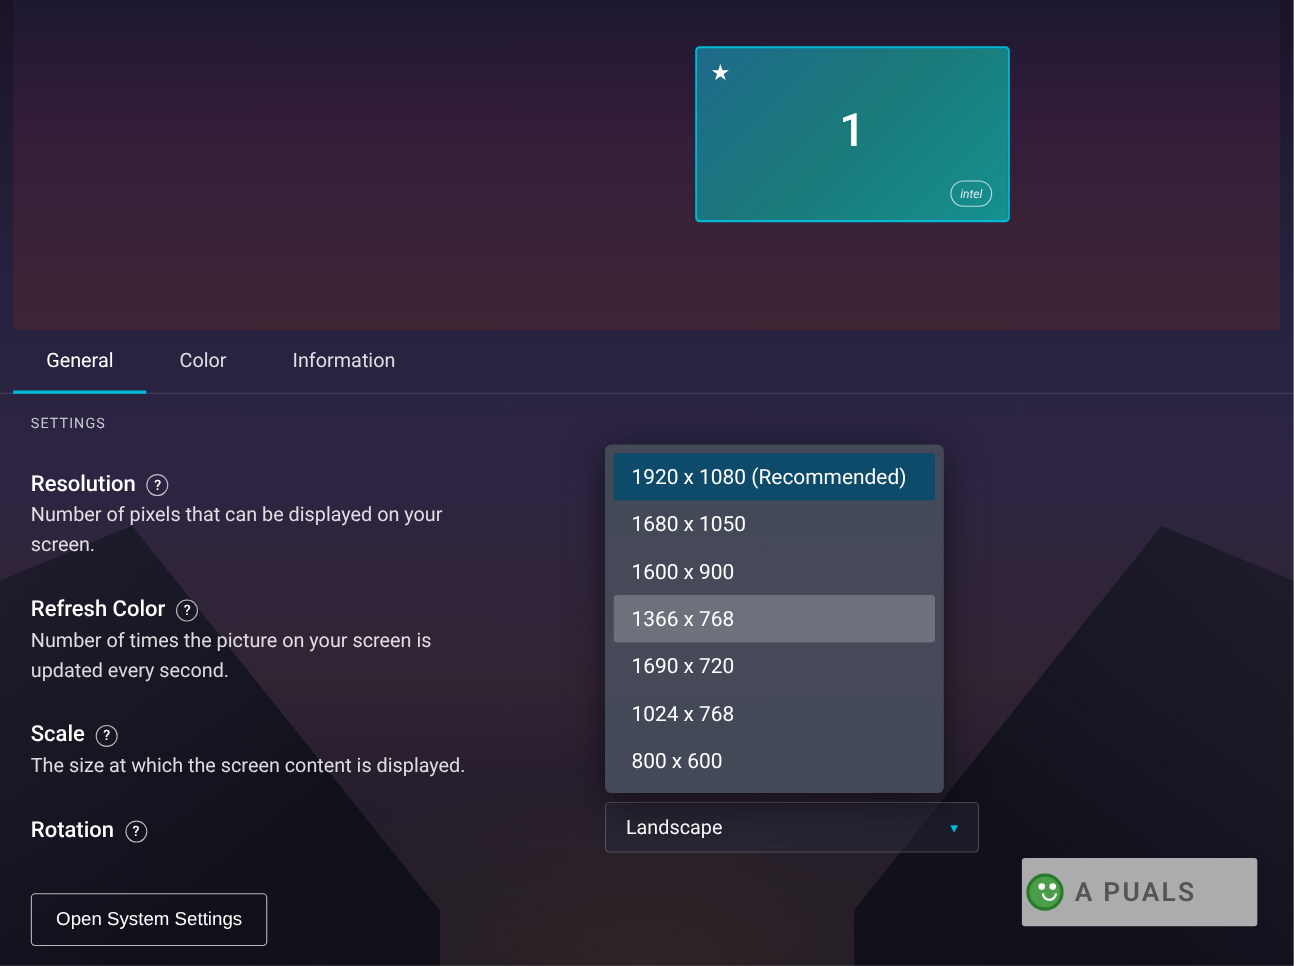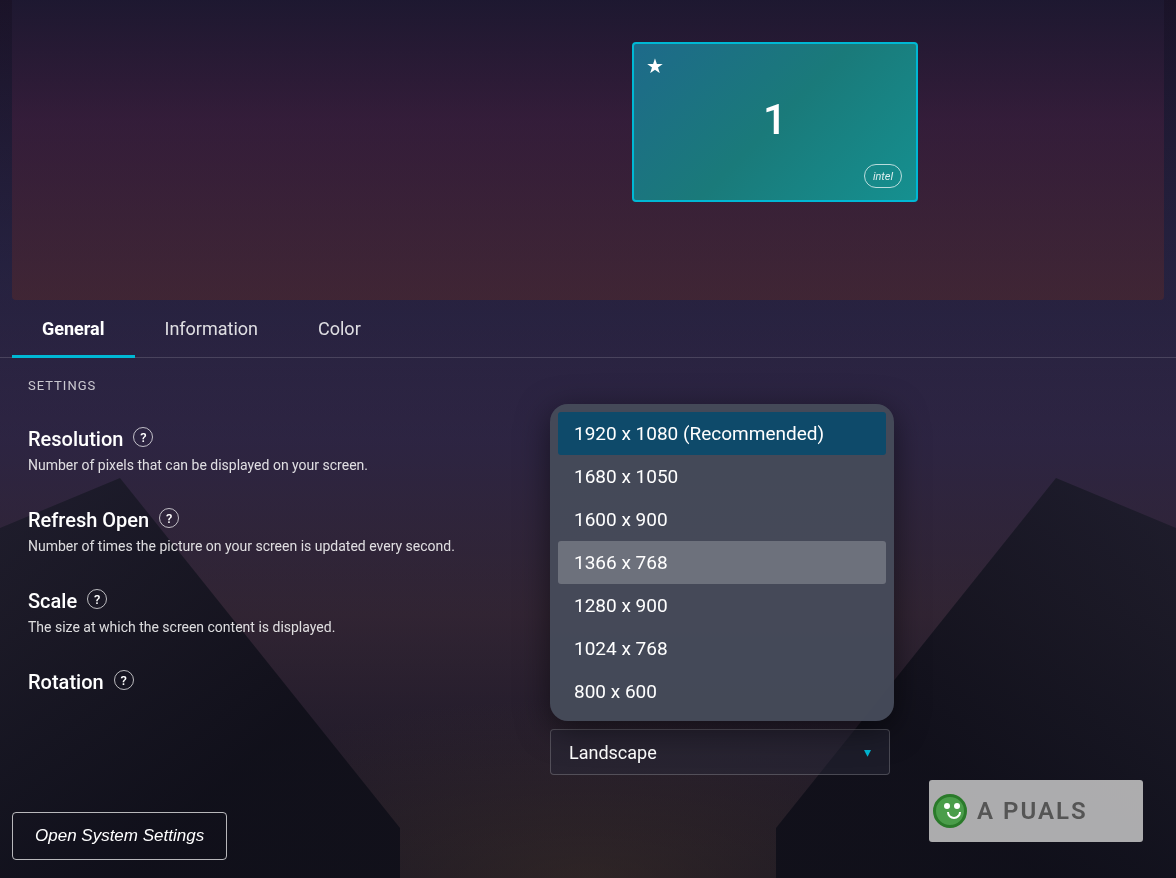--- a/index.html
+++ b/index.html
@@ -123,21 +123,20 @@
     .tab {
       padding: 18px 30px;
       font-size: 18px;
       color: rgba(255,255,255,0.85);
       cursor: pointer;
       position: relative;
     }
 
     .tab.active {
       color: #ffffff;
-      font-weight: bold;
     }
 
     .tab.active::after {
       content: '';
       position: absolute;
       bottom: -1px;
       left: 0;
       right: 0;
       height: 3px;
       background: #00b8d4;
@@ -163,42 +162,42 @@
       position: relative;
     }
 
     .setting-label-col {
       width: 520px;
       flex-shrink: 0;
     }
 
     .setting-title {
       display: flex;
-      align-items: flex-start;
+      align-items: flex-end;
       gap: 10px;
       font-size: 20px;
       font-weight: 500;
       color: #ffffff;
       margin-bottom: 4px;
     }
 
     .help-icon {
       width: 20px;
       height: 20px;
       border: 1.5px solid rgba(255,255,255,0.7);
       border-radius: 50%;
       display: inline-flex;
       align-items: center;
       justify-content: center;
       font-size: 13px;
       cursor: pointer;
     }
 
     .setting-description {
-      font-size: 14px;
+      font-size: 18px;
       color: rgba(255,255,255,0.85);
       line-height: 1.5;
       max-width: 430px;
     }
 
     
     .dropdown-select {
       width: 340px;
       height: 46px;
       background: rgba(40, 40, 55, 0.5);
@@ -216,23 +215,23 @@
     .chevron-down {
       color: #00b8d4;
       font-size: 14px;
     }
 
     
     .dropdown-menu {
       position: absolute;
       top: 404px;
       left: 550px;
-      width: 344px;
+      width: 308px;
       background: rgba(70, 75, 90, 0.96);
-      border-radius: 18px;
+      border-radius: 6px;
       padding: 8px;
       z-index: 10;
       box-shadow: 0 8px 32px rgba(0,0,0,0.5);
     }
 
     .dropdown-option {
       padding: 10px 16px;
       font-size: 19px;
       color: #ffffff;
       cursor: pointer;
@@ -244,31 +243,30 @@
     }
 
     .dropdown-option.hovered {
       background: rgba(255,255,255,0.22);
     }
 
     
     .system-settings-btn {
       position: absolute;
       bottom: 18px;
-      left: 12px;
+      left: 28px;
       padding: 13px 22px;
       background: transparent;
       border: 1px solid rgba(255,255,255,0.7);
       border-radius: 4px;
       color: #ffffff;
       font-size: 17px;
       font-weight: 500;
       cursor: pointer;
       z-index: 2;
-      font-style: italic;
     }
 
     
     .watermark {
       position: absolute;
       bottom: 36px;
       right: 33px;
       width: 214px;
       height: 62px;
       background: rgba(200, 200, 200, 0.85);
@@ -333,41 +331,41 @@
 <div class="display-preview-panel">
   <div class="display-box">
     <span class="display-star">★</span>
     <span class="display-number">1</span>
     <span class="intel-logo">intel</span>
   </div>
 </div>
 
 <div class="tabs">
   <div class="tab active">General</div>
+  <div class="tab">Color</div>
   <div class="tab">Information</div>
-  <div class="tab">Color</div>
 </div>
 
 <div class="settings-content">
   <div class="settings-header">SETTINGS</div>
 
   <div class="settings-row">
     <div class="setting-label-col">
       <div class="setting-title">
         <span>Resolution</span>
         <span class="help-icon">?</span>
       </div>
       <div class="setting-description">Number of pixels that can be displayed on your screen.</div>
     </div>
   </div>
 
   <div class="settings-row">
     <div class="setting-label-col">
       <div class="setting-title">
-        <span>Refresh Open</span>
+        <span>Refresh Color</span>
         <span class="help-icon">?</span>
       </div>
       <div class="setting-description">Number of times the picture on your screen is updated every second.</div>
     </div>
   </div>
 
   <div class="settings-row">
     <div class="setting-label-col">
       <div class="setting-title">
         <span>Scale</span>
@@ -392,21 +390,21 @@
     <span>Landscape</span>
     <span class="chevron-down">▾</span>
   </div>
 </div>
 
 <div class="dropdown-menu">
   <div class="dropdown-option selected">1920 x 1080 (Recommended)</div>
   <div class="dropdown-option">1680 x 1050</div>
   <div class="dropdown-option">1600 x 900</div>
   <div class="dropdown-option hovered">1366 x 768</div>
-  <div class="dropdown-option">1280 x 900</div>
+  <div class="dropdown-option">1690 x 720</div>
   <div class="dropdown-option">1024 x 768</div>
   <div class="dropdown-option">800 x 600</div>
 </div>
 
 <button class="system-settings-btn">Open System Settings</button>
 
 <div class="watermark">
   <div class="watermark-icon"></div>
   <span class="watermark-text">A   PUALS</span>
 </div>

